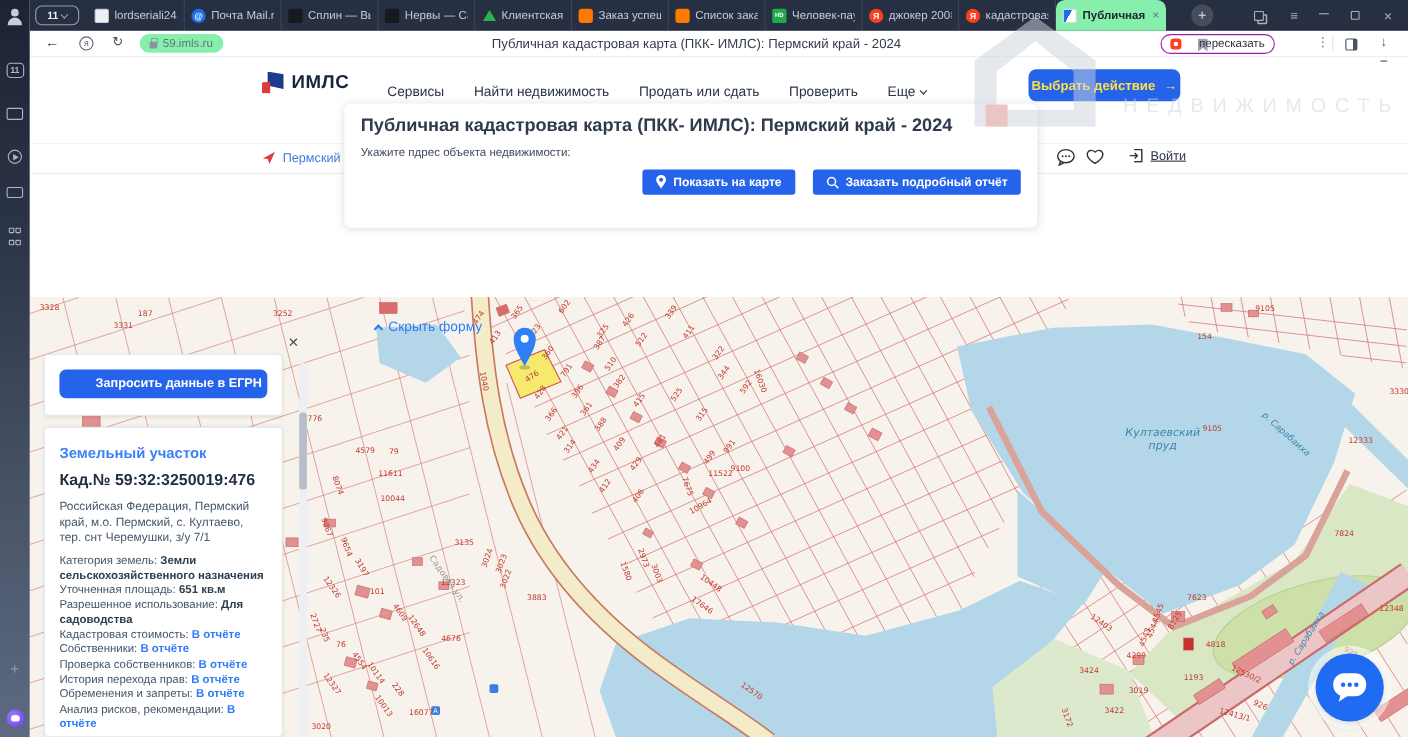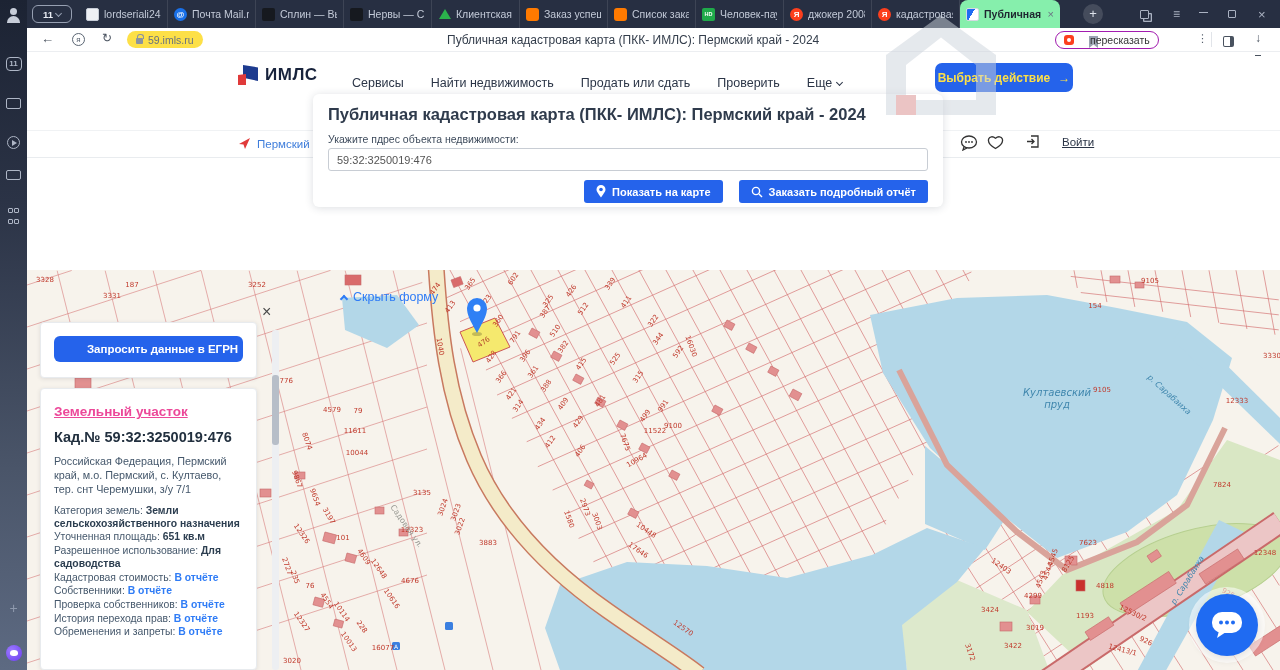--- a/index.html
+++ b/index.html
@@ -50,21 +50,21 @@
   .win-min { left:1172px;} .win-min i{display:inline-block;width:9px;border-bottom:1.5px solid #aab2c2;margin-bottom:3px;}
   .win-rest{ left:1201px;} .win-rest i{display:inline-block;width:8px;height:8px;border:1.3px solid #aab2c2;border-radius:1px;}
   .win-close{ left:1231px; font-size:13px;}
   .tb-right{ display:flex; align-items:center; position:absolute;}
 
   
   .abar { position:absolute; left:27px; top:28px; right:0; height:24px; background:#fff; z-index:19; border-bottom:1px solid #eceef1;}
   .abar .back { position:absolute; left:14px; top:3px; font-size:13px; color:#49525f;}
   .abar .ya-ic { position:absolute; left:45px; top:5px; width:13px; height:13px; border:1.3px solid #5a6573; border-radius:50%; font-size:8px; color:#5a6573; text-align:center; line-height:12px;}
   .abar .reload { position:absolute; left:75px; top:3px; font-size:12px; color:#49525f;}
-  .urlbox { position:absolute; left:100px; top:3px; height:17px; background:#fde047; border-radius:9px; display:flex; align-items:center; padding:0 9px; gap:5px;}
+  .urlbox { position:absolute; left:100px; top:3px; height:17px; background:#86efac; border-radius:9px; display:flex; align-items:center; padding:0 9px; gap:5px;}
   .lock { width:7px; height:6px; background:#8a93a1; border-radius:1px; position:relative; margin-top:3px;}
   .lock:before{content:"";position:absolute;left:1px;top:-4px;width:5px;height:4px;border:1.2px solid #8a93a1;border-bottom:none;border-radius:3px 3px 0 0;}
   .urlhost { font-size:10.5px; color:#69727f; }
   .ptitle { position:absolute; left:420px; top:5px; font-size:12px; color:#333d4b; }
   .ab-right { position:absolute; top:0; height:24px; }
   .bmk { left:1062px; top:6px;} .bmk i{display:inline-block;width:9px;height:12px;background:#9aa3b1;clip-path:polygon(0 0,100% 0,100% 100%,50% 70%,0 100%);}
   .retell { left:1028px; top:3px; height:18px; border:1px solid #a21caf; border-radius:10px; display:flex; align-items:center; gap:16px; padding:0 8px; font-size:10.5px; color:#333;}
   .retell i{width:10px;height:10px;border-radius:3px;background:#fc3f1d;display:inline-block;position:relative;}
   .retell i:after{content:"";position:absolute;left:3px;top:3px;width:4px;height:4px;border-radius:50%;background:#fff;}
   .dots3 { left:1170px; top:4px; font-size:11px; color:#555e6b; letter-spacing:0;}
@@ -82,21 +82,21 @@
   .logo-mark .r { position:absolute; left:0; top:9px; width:8px; height:11px; background:#e03a3a; clip-path:polygon(0 10%,100% 0,100% 100%,0 100%);}
   .logo-txt { font-size:17px; font-weight:bold; color:#18233c; letter-spacing:.5px;}
   .mainnav { position:absolute; left:325px; top:24px; display:flex; gap:27px;}
   .nav-item { font-size:12.5px; color:#2b3547; display:flex; align-items:center; gap:5px;}
   .nav-item .caret{border-color:#2b3547; }
   .action-btn { position:absolute; left:908px; top:11px; width:138px; height:29px; background:#2563eb; border-radius:7px;
                 color:#fde047; font-size:12px; font-weight:bold; display:flex; align-items:center; justify-content:center; gap:8px;}
   .sub-row { position:absolute; left:0; right:0; top:79px; height:27px; border-bottom:1px solid #e9ecef;}
   .region { position:absolute; left:211px; top:6px; display:flex; align-items:center; gap:6px; font-size:11.5px; color:#3e7ddb;}
   .hdr-ic { position:absolute; top:4px; }
-  .hi-chat{ left:933px;} .hi-heart{ left:960px;} .login{ left:999px; display:flex; gap:22px; align-items:center; font-size:11.5px; color:#2b3547;text-decoration:underline;}
+  .hi-chat{ left:933px;} .hi-heart{ left:960px;} .login{ left:999px; display:flex; gap:6px; align-items:center; font-size:11.5px; color:#2b3547;text-decoration:underline;}
 
   
   .form-card { position:absolute; left:313px; top:94px; width:630px; height:113px; background:#fff; border-radius:6px;
                box-shadow:0 1px 8px rgba(40,50,70,.16); padding:11px 15px; z-index:6;}
   .fc-title { font-size:16.5px; font-weight:bold; color:#2f3b4c;}
   .fc-label { font-size:10.5px; color:#3e4b5c; margin-top:9px;}
   .fc-input { width:100%; height:23px; border:1px solid #c8cdd4; border-radius:3px; font-size:11px; color:#555; padding:0 8px; margin-top:3px; font-family:"Liberation Sans",sans-serif;}
   .fc-btns { display:flex; justify-content:flex-end; gap:16px; margin-top:9px;}
   .fc-btn { height:23px; background:#2563eb; border-radius:3px; color:#fff; font-size:11px; font-weight:bold;
             display:flex; align-items:center; padding:0 12px; gap:6px;}
@@ -107,21 +107,21 @@
   .caret-up { width:6px; height:6px; border-left:2px solid #2f7cf6; border-top:2px solid #2f7cf6; transform:rotate(45deg); margin-top:3px;}
 
   
   .panel-x { position:absolute; left:262px; top:303px; font-size:16px; color:#4a4a4a; z-index:12;}
   .pcard { position:absolute; left:40px; width:217px; background:#fff; border:1px solid #e8ebee; border-radius:4px;
            box-shadow:0 1px 4px rgba(40,50,70,.12); z-index:11;}
   .pcard1 { top:322px; height:56px; padding:13px;}
   .pcard2 { top:388px; height:282px; padding:13px 13px 0;}
   .pbtn { width:100%; height:26px; background:#2563eb; border-radius:6px; color:#fff; font-size:11.5px; font-weight:bold;
           display:flex; align-items:center; justify-content:center;padding-left:28px;}
-  .p-type { font-size:13.5px; font-weight:bold; color:#ec4899; margin-top:2px;text-decoration:underline;}
+  .p-type { font-size:13.5px; font-weight:bold; color:#3b82f6; margin-top:2px;}
   .p-cad { font-size:14.5px; font-weight:bold; color:#22303f; margin-top:10px;}
   .p-addr { font-size:10.8px; color:#44576b; line-height:1.3; margin-top:9px;}
   .p-fields { margin-top:9px; font-size:10.4px; line-height:1.22; color:#44576b;}
   .pf { margin-bottom:1px;}
   .pf-v { font-weight:bold; color:#2c3e50;}
   .pf-v.link { color:#2f7cf6;}
   .pscroll { position:absolute; left:272px; top:330px; width:7px; height:340px; background:#edeff2; border-radius:3px; z-index:11;}
   .pscroll .thumb { position:absolute; left:0; top:45px; width:7px; height:70px; background:#b7bec8; border-radius:3px;}
 
   
@@ -287,21 +287,20 @@
           <path d="M1,6.5 L8,6.5 M5.5,4 L8,6.5 L5.5,9" fill="none" stroke="#333" stroke-width="1.3"></path>
         </svg>
       <span>Войти</span>
     </div>
   </div>
 </div>
 
 <div class="form-card">
   <div class="fc-title">Публичная кадастровая карта (ПКК- ИМЛС): Пермский край - 2024</div>
   <div class="fc-label">Укажите пдрес объекта недвижимости:</div>
-  <input class="fc-input" value="59:32:3250019:476" style="">
   <div class="fc-btns">
     <div class="fc-btn">
       <svg width="10" height="13" viewBox="0 0 10 13">
           <path d="M5,12.5 C2,8 .5,6.5 .5,4.5 a4.5,4.5 0 1 1 9,0 C9.5,6.5 8,8 5,12.5 Z" fill="#fff"></path>
           <circle cx="5" cy="4.5" r="1.8" fill="#2563eb"></circle>
         </svg>
       <span>Показать на карте</span>
     </div>
     <div class="fc-btn">
       <svg width="12" height="12" viewBox="0 0 12 12">
@@ -616,20 +615,21 @@
   <div class="p-addr">Российская Федерация, Пермский край, м.о. Пермский, с. Култаево, тер. снт Черемушки, з/у 7/1</div>
   <div class="p-fields" id="panel-fields">
       <div class="pf"><span class="pf-l">Категория земель: </span><span class="pf-v">Земли сельскохозяйственного назначения</span></div>
       <div class="pf"><span class="pf-l">Уточненная площадь: </span><span class="pf-v">651 кв.м</span></div>
       <div class="pf"><span class="pf-l">Разрешенное использование: </span><span class="pf-v">Для садоводства</span></div>
       <div class="pf"><span class="pf-l">Кадастровая стоимость: </span><span class="pf-v link">В отчёте</span></div>
       <div class="pf"><span class="pf-l">Собственники: </span><span class="pf-v link">В отчёте</span></div>
       <div class="pf"><span class="pf-l">Проверка собственников: </span><span class="pf-v link">В отчёте</span></div>
       <div class="pf"><span class="pf-l">История перехода прав: </span><span class="pf-v link">В отчёте</span></div>
       <div class="pf"><span class="pf-l">Обременения и запреты: </span><span class="pf-v link">В отчёте</span></div>
+      <div class="pf"><span class="pf-l">Анализ рисков, рекомендации: </span><span class="pf-v link">В отчёте</span></div>
     </div>
 
 </div>
 <div class="pscroll">
     <div class="thumb"></div>
   </div>
 
 <div class="chat-fab">
   <svg width="32" height="28" viewBox="0 0 32 28">
     <rect x="1" y="1" width="30" height="21" rx="10" fill="#fff"></rect>
@@ -638,13 +638,14 @@
       <circle cx="16" cy="11.5" r="2" fill="#1f6bf2"></circle>
       <circle cx="22" cy="11.5" r="2" fill="#1f6bf2"></circle>
   </svg>
 </div>
 
 <div class="wm">
   <svg width="150" height="125" viewBox="0 0 60 50">
     <path d="M8,22 L30,6 L52,22 L52,46 L8,46 Z M16,26 L16,40 L44,40 L44,26 L30,15 Z" fill="currentColor" fill-rule="evenodd"></path>
     <rect x="12" y="38" width="8" height="8" fill="#d98a8a"></rect>
   </svg>
+  <div class="wm-t2">НЕДВИЖИМОСТЬ</div>
 </div>
 
 </body></html>

